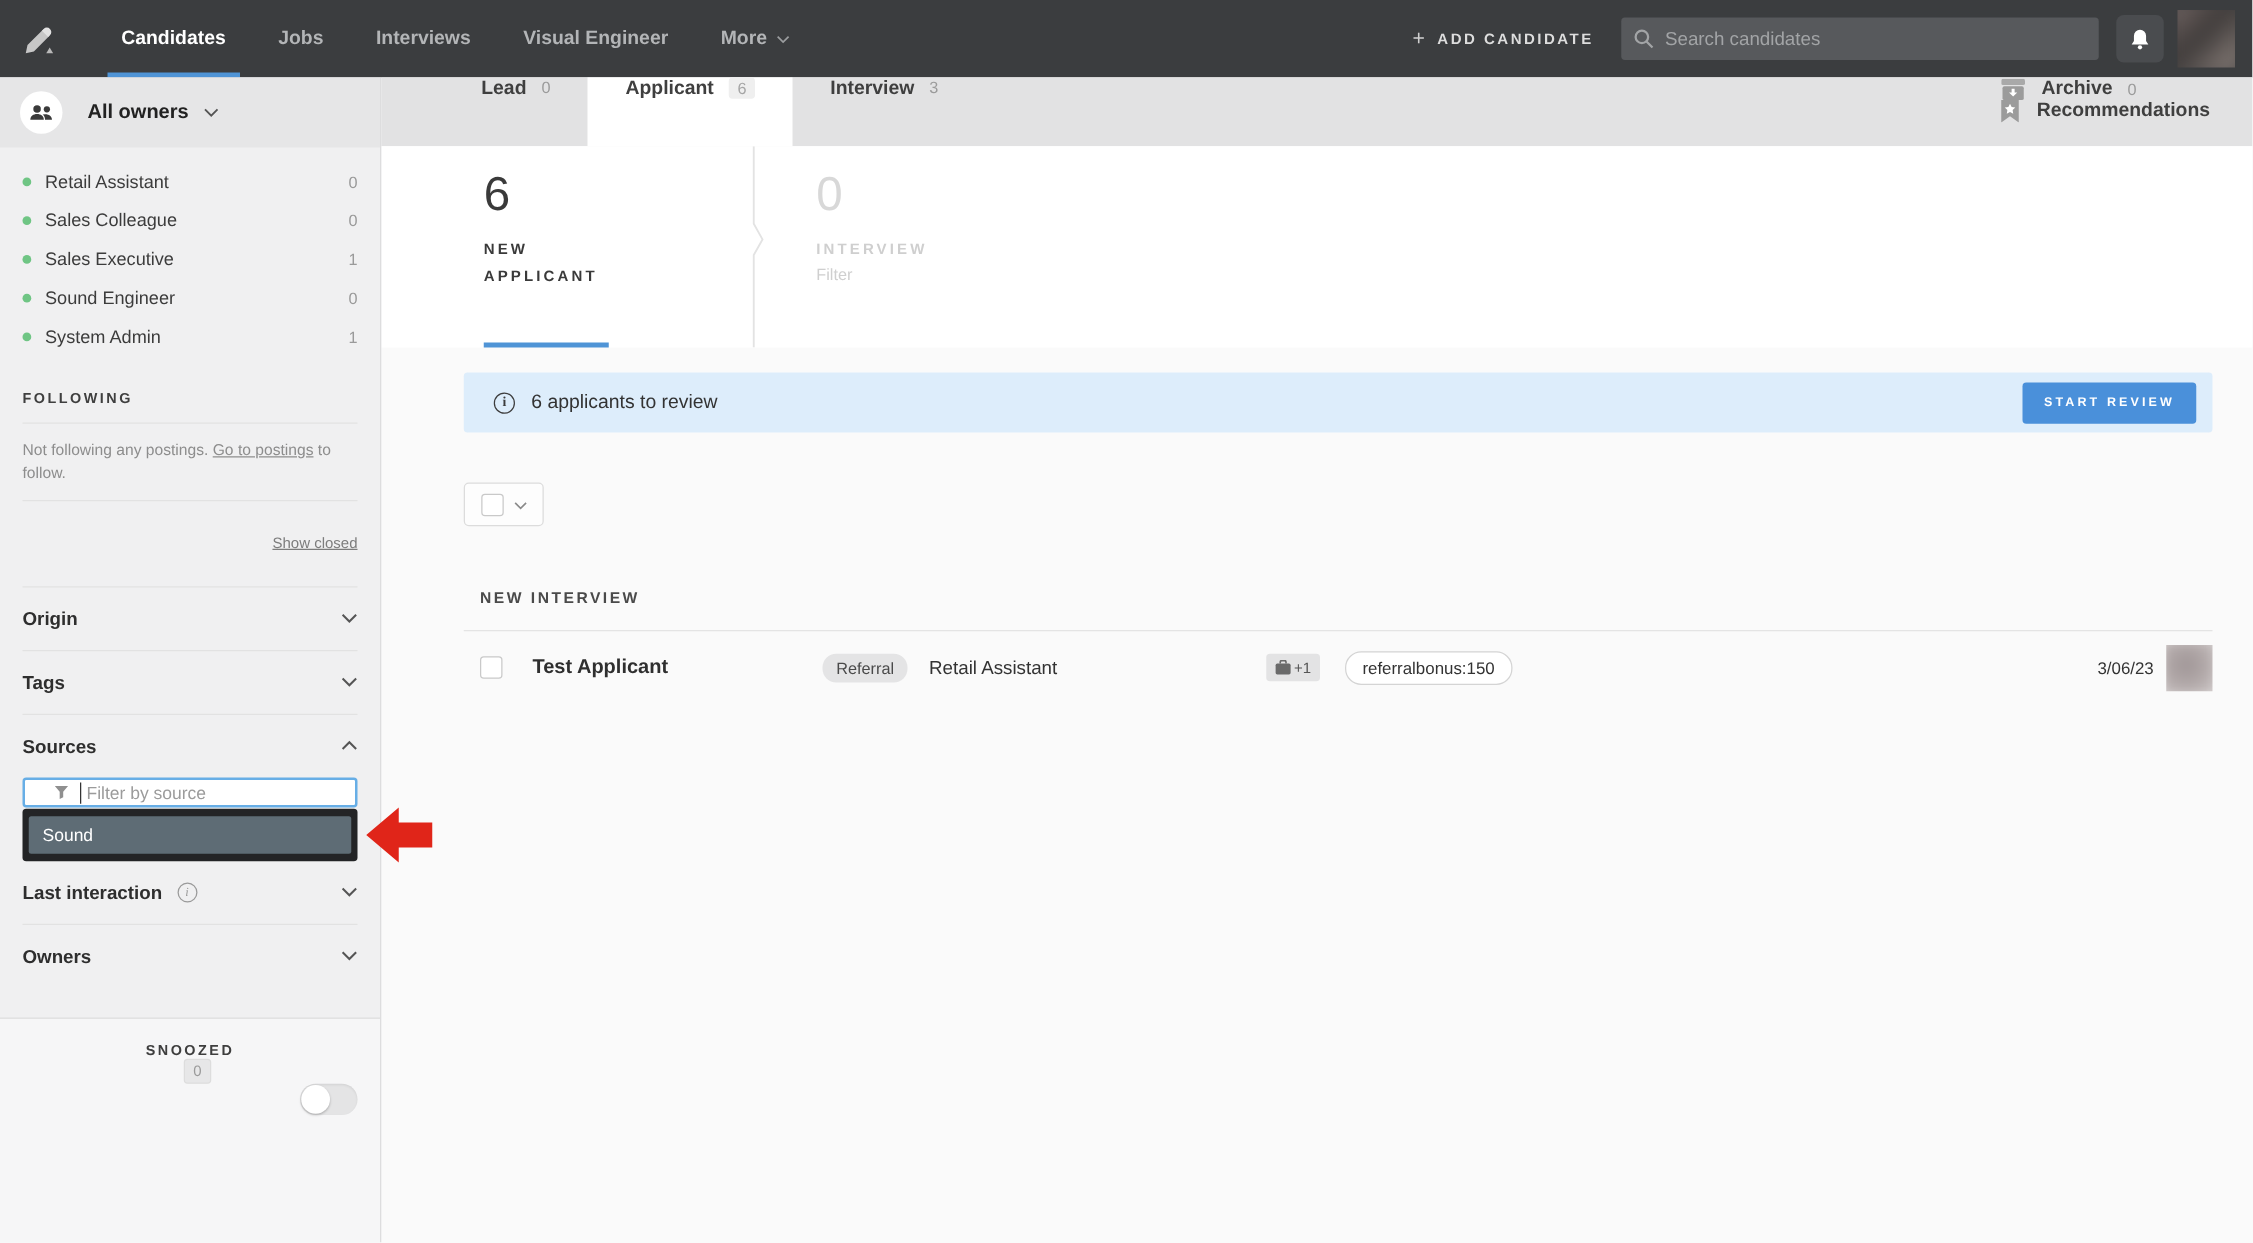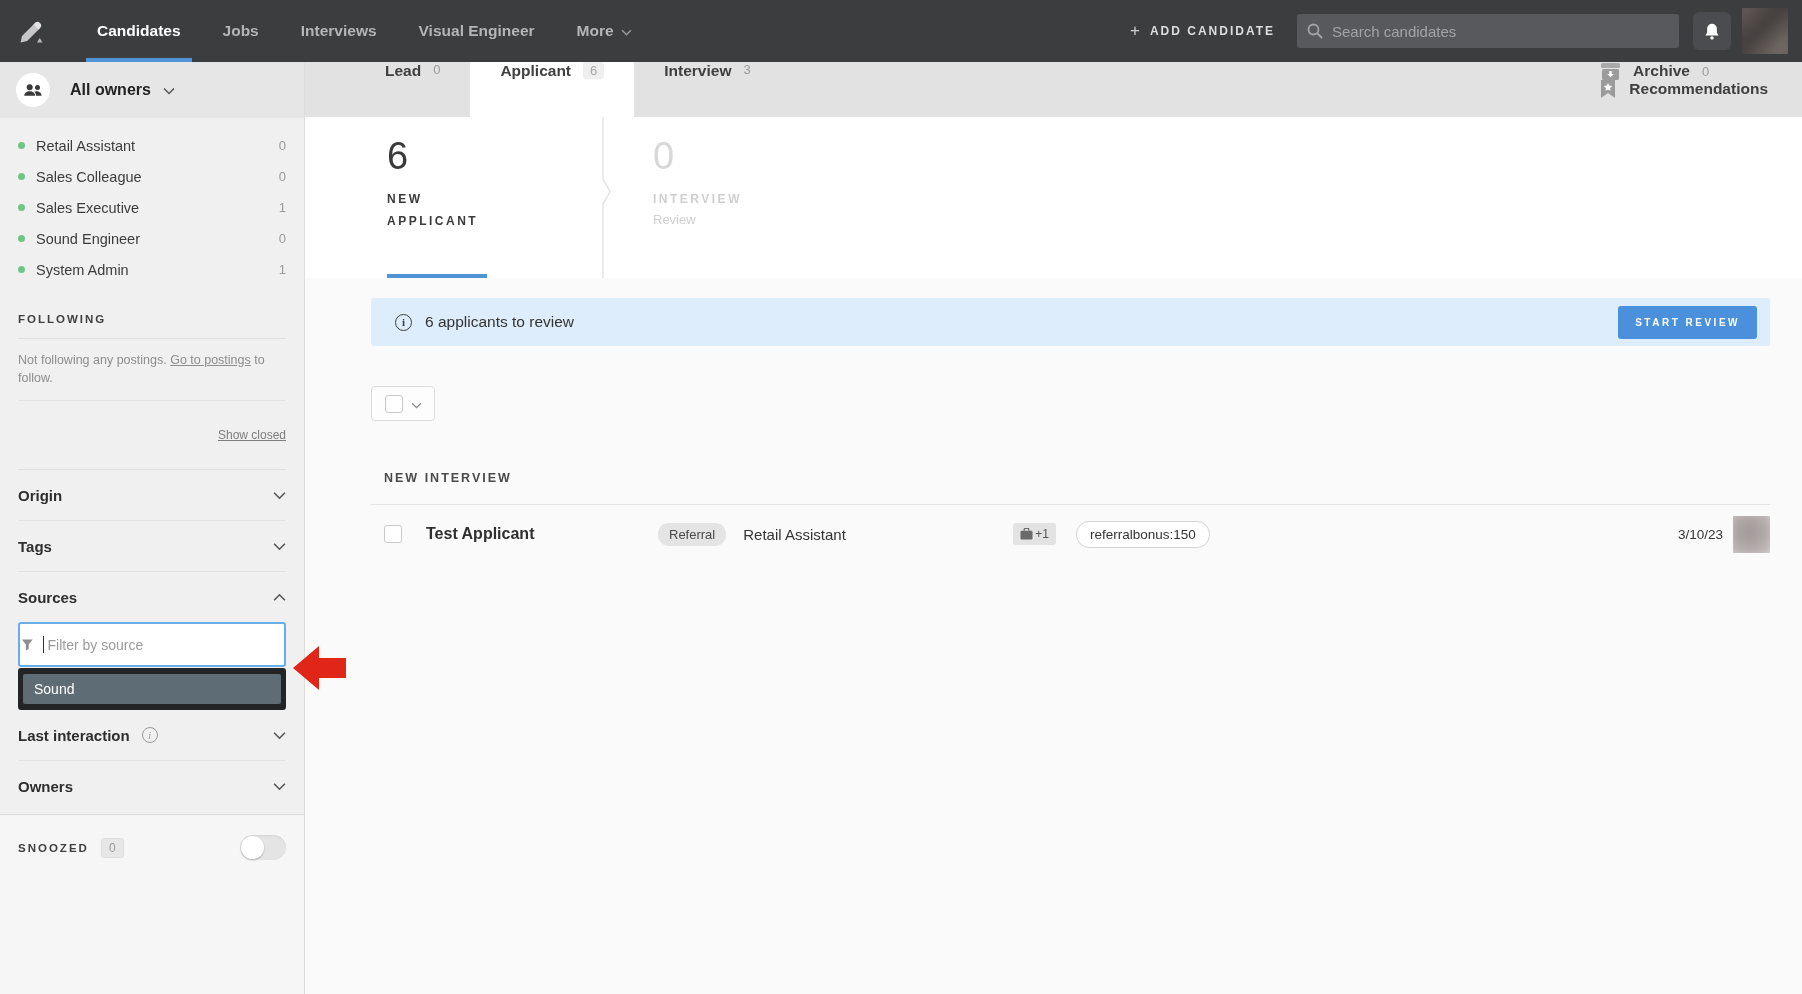--- a/index.html
+++ b/index.html
@@ -63,33 +63,33 @@
 
   .filter-row { height:50px; display:flex; align-items:center; justify-content:space-between;
              cursor:pointer; }
   .filter-label { font-size:15px; font-weight:bold; color:#2e2e2e; display:flex; align-items:center; }
   .filter-row .chev { color:#555; }
   .info-circle { width:16px; height:16px; border:1px solid #9a9a9a; border-radius:50%;
              color:#9a9a9a; font-size:10px; display:inline-flex; align-items:center;
              justify-content:center; margin-left:12px; font-weight:normal; font-style:italic;
              font-family:"Liberation Serif", serif; }
 
-  .source-input { height:45px; background:#fff; border:2px solid #67aee6; border-radius:3px;
-             display:flex; align-items:center; padding:0 1px; margin-bottom:0; }
+  .source-input { height:24px; background:#fff; border:2px solid #67aee6; border-radius:3px;
+             display:flex; align-items:center; padding:0 23px; margin-bottom:0; }
   .source-input .caret { width:1px; height:17px; background:#333; margin-left:9px; }
   .source-input input { border:none; outline:none; font-size:14px; color:#333; width:100%;
              margin-left:4px; font-family:inherit; }
   .source-input input::placeholder { color:#9b9b9b; }
   .source-dropdown { background:#232426; border-radius:3px; padding:6px 5px; margin-top:1px; }
   .source-option { background:#5e6c75; border-radius:2px; color:#ffffff; font-size:14px;
              padding:7px 11px; cursor:pointer; }
 
   .sidebar-footer { margin-top:auto; border-top:1px solid #dcdcdc; background:#f6f6f7;
              height:180px; padding:20px 18px; }
-  .snoozed-row { display:flex; align-items:center; }
+  .snoozed-row { display:flex; align-items:center;flex-direction:column; }
   .snoozed-label { font-size:11.5px; font-weight:bold; letter-spacing:2px; color:#3e3e3e; }
   .snoozed-badge { margin-left:12px; background:#e7e7e8; border:1px solid #dddddd;
              border-radius:3px; color:#9a9a9a; font-size:12px; padding:2px 7px; }
   .toggle { margin-left:auto; width:46px; height:25px; background:#e4e4e5; border-radius:13px;
              position:relative; cursor:pointer; box-shadow:inset 0 1px 2px rgba(0,0,0,.08); }
   .toggle .knob { position:absolute; left:1px; top:1px; width:23px; height:23px;
              background:#ffffff; border-radius:50%; box-shadow:0 1px 2px rgba(0,0,0,.25); }
 
   .red-arrow { position:absolute; left:292px; top:644px; z-index:20; }
 
@@ -396,21 +396,21 @@
         <div class="underline"></div>
       </div>
       <div class="stage-divider">
         <svg width="14" height="161" viewBox="0 0 14 161">
           <path d="M4 0 V62 L11 74.5 L4 87 V161" fill="none" stroke="#e3e3e3" stroke-width="1.5"></path>
         </svg>
       </div>
       <div class="stage inactive">
         <span class="stage-num">0</span>
         <span class="stage-line1">INTERVIEW</span>
-        <span class="stage-line2">Review</span>
+        <span class="stage-line2">Filter</span>
       </div>
     </div>
 
     <div class="content">
       <div class="banner">
         <span class="banner-icon">i</span>
         <span class="banner-text">6 applicants to review</span>
         <button class="start-review">START REVIEW</button>
       </div>
 
@@ -432,20 +432,20 @@
         <span class="pill-gray">Referral</span>
         <span class="app-posting">Retail Assistant</span>
         <div class="jobs-badge">
           <svg width="13" height="12" viewBox="0 0 14 13">
             <rect x="0.5" y="3" width="13" height="9.5" rx="1.5" fill="#6a6a6a"></rect>
             <path d="M4.5 3 V1.8 a1.3 1.3 0 0 1 1.3 -1.3 h2.4 a1.3 1.3 0 0 1 1.3 1.3 V3" fill="none" stroke="#6a6a6a" stroke-width="1.4"></path>
           </svg>
           <span>+1</span>
         </div>
         <span class="pill-outline">referralbonus:150</span>
-        <span class="app-date">3/10/23</span>
+        <span class="app-date">3/06/23</span>
         <div class="row-avatar">
           <div class="blur"></div>
         </div>
       </div>
     </div>
   </div>
 </div>
 
 </body></html>

